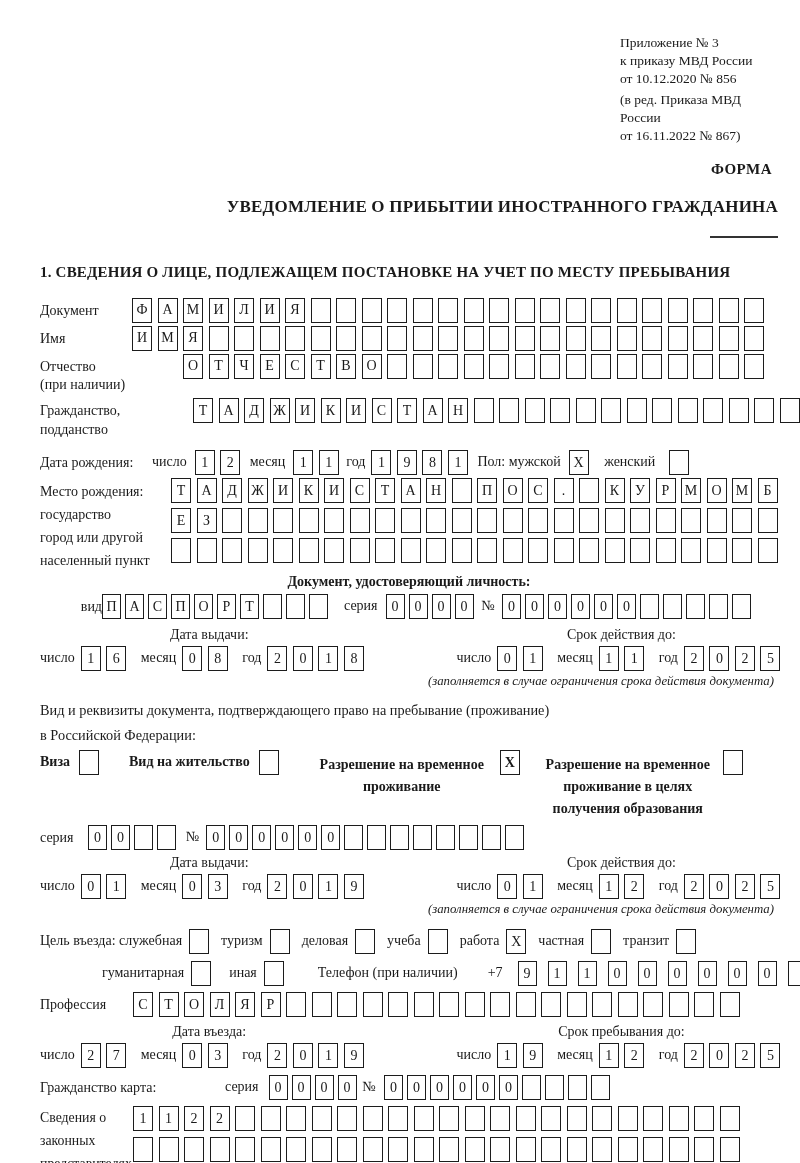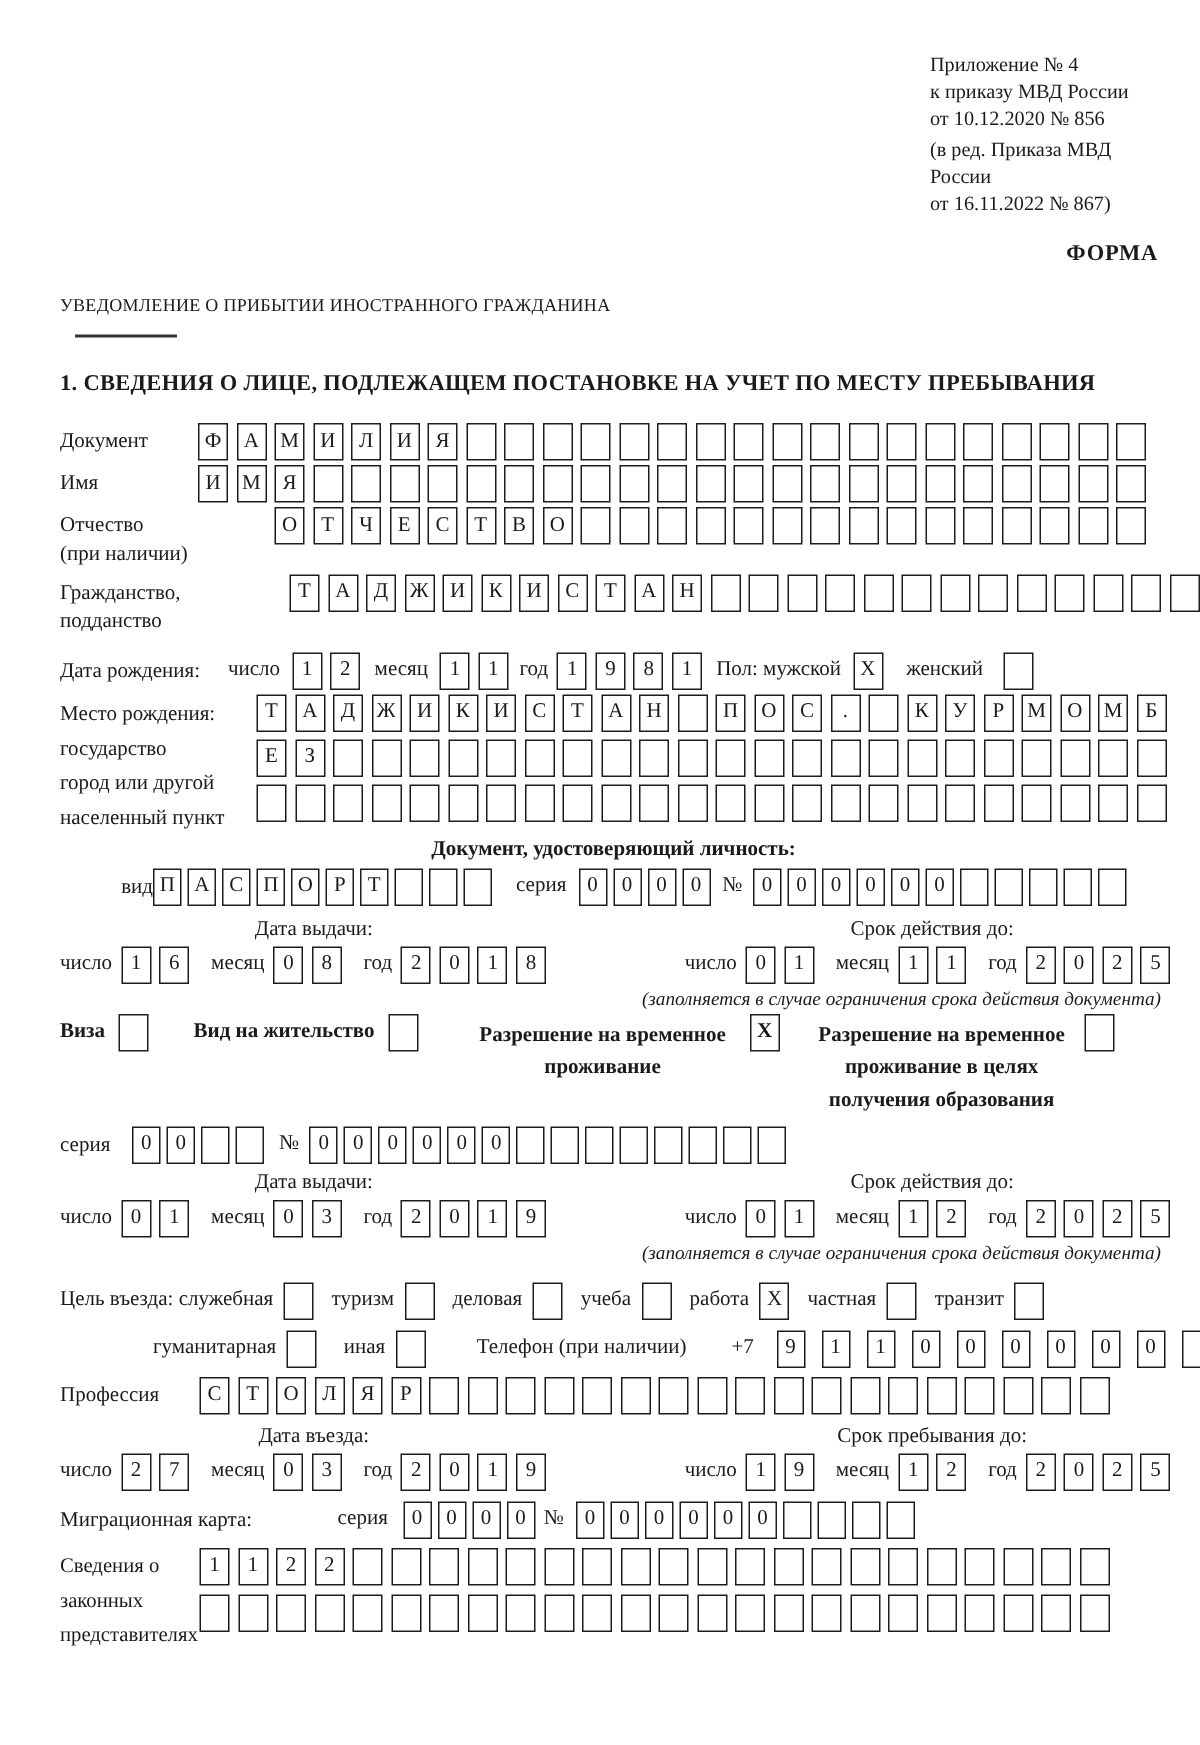--- a/index.html
+++ b/index.html
@@ -8,21 +8,21 @@
     width: 800px; height: 1163px; overflow: hidden;
     font-family: "Liberation Serif", "DejaVu Serif", serif;
     color: #1a1a1a;
   }
   .page { padding: 34px 22px 0 40px; }
 
   
   .ref-block { margin-left: 580px; font-size: 13.5px; line-height: 1.32; }
   .ref-block .gap { margin-top: 4px; }
   .form-label { text-align: right; font-weight: bold; font-size: 15px; margin: 16px 6px 0 0; letter-spacing: .5px; }
-  .title { text-align: left; font-weight: normal; font-size: 12px; line-height: 1.55; margin-top: 16px; letter-spacing: .2px; }
+  .title { text-align: right; font-weight: bold; font-size: 17px; line-height: 1.55; margin-top: 16px; letter-spacing: .2px; }
   .title .blank { display: inline-block; width: 68px; border-bottom: 2px solid #333; height: 12px; margin-left: 10px; }
   .section-heading { font-weight: bold; font-size: 15px; margin-top: 17px; letter-spacing: .2px; white-space: nowrap; }
 
   
   .frow { display: flex; align-items: flex-start; margin-top: 3px; }
   .lbl { font-size: 14px; line-height: 1.35; padding-top: 4px; flex: none; }
   .cells { display: inline-flex; flex: none; }
   .cell {
     display: inline-flex; align-items: center; justify-content: center;
     width: 20px; height: 25px; border: 1.6px solid #1c1c1c;
@@ -63,21 +63,21 @@
   .rep-row { display: flex; align-items: flex-start; margin-top: 6px; }
   .rep-label { width: 93px; font-size: 13.8px; line-height: 23px; flex: none; }
   .rep-cells .cells { margin-bottom: 6px; display: flex; }
 </style>
 </head>
 <body>
 
 <div class="page">
 
   <div class="ref-block">
-    <div>Приложение № 4</div>
+    <div>Приложение № 3</div>
     <div>к приказу МВД России</div>
     <div>от 10.12.2020 № 856</div>
     <div class="gap">(в ред. Приказа МВД России</div>
     <div>от 16.11.2022 № 867)</div>
   </div>
 
   <div class="form-label">ФОРМА</div>
 
   <div class="title">
     <div>УВЕДОМЛЕНИЕ О ПРИБЫТИИ ИНОСТРАННОГО ГРАЖДАНИНА</div>
@@ -411,20 +411,24 @@
             <span class="cell">2</span>
             <span class="cell">0</span>
             <span class="cell">2</span>
             <span class="cell">5</span>
           </span>
       </div>
     </div>
   </div>
   <div class="restriction-note">(заполняется в случае ограничения срока действия документа)</div>
 
+  <div class="intro">
+    <div>Вид и реквизиты документа, подтверждающего право на пребывание (проживание)</div>
+    <div>в Российской Федерации:</div>
+  </div>
 
   <div class="cb-group">
     <div class="cb-item">
       <div class="txt">Виза</div>
       <div class="cells">
           <span class="cell"></span>
         </div>
     </div>
     <div class="cb-item" style="margin-left:30px;">
       <div class="txt">Вид на жительство</div>
@@ -646,21 +650,21 @@
             <span class="cell">2</span>
             <span class="cell">0</span>
             <span class="cell">2</span>
             <span class="cell">5</span>
           </span>
       </div>
     </div>
   </div>
 
   <div class="frow" style="margin-top:7px;">
-    <div class="lbl" style="width:185px;">Миграционная карта:</div>
+    <div class="lbl" style="width:185px;">Гражданство карта:</div>
     <div class="inline-lbl" style="margin-right:10px;">серия</div>
     <div class="cells tight">
         <span class="cell">0</span>
         <span class="cell">0</span>
         <span class="cell">0</span>
         <span class="cell">0</span>
       </div>
     <div class="inline-lbl" style="margin:0 8px 0 2px;">№</div>
     <div class="cells tight">
         <span class="cell">0</span>

